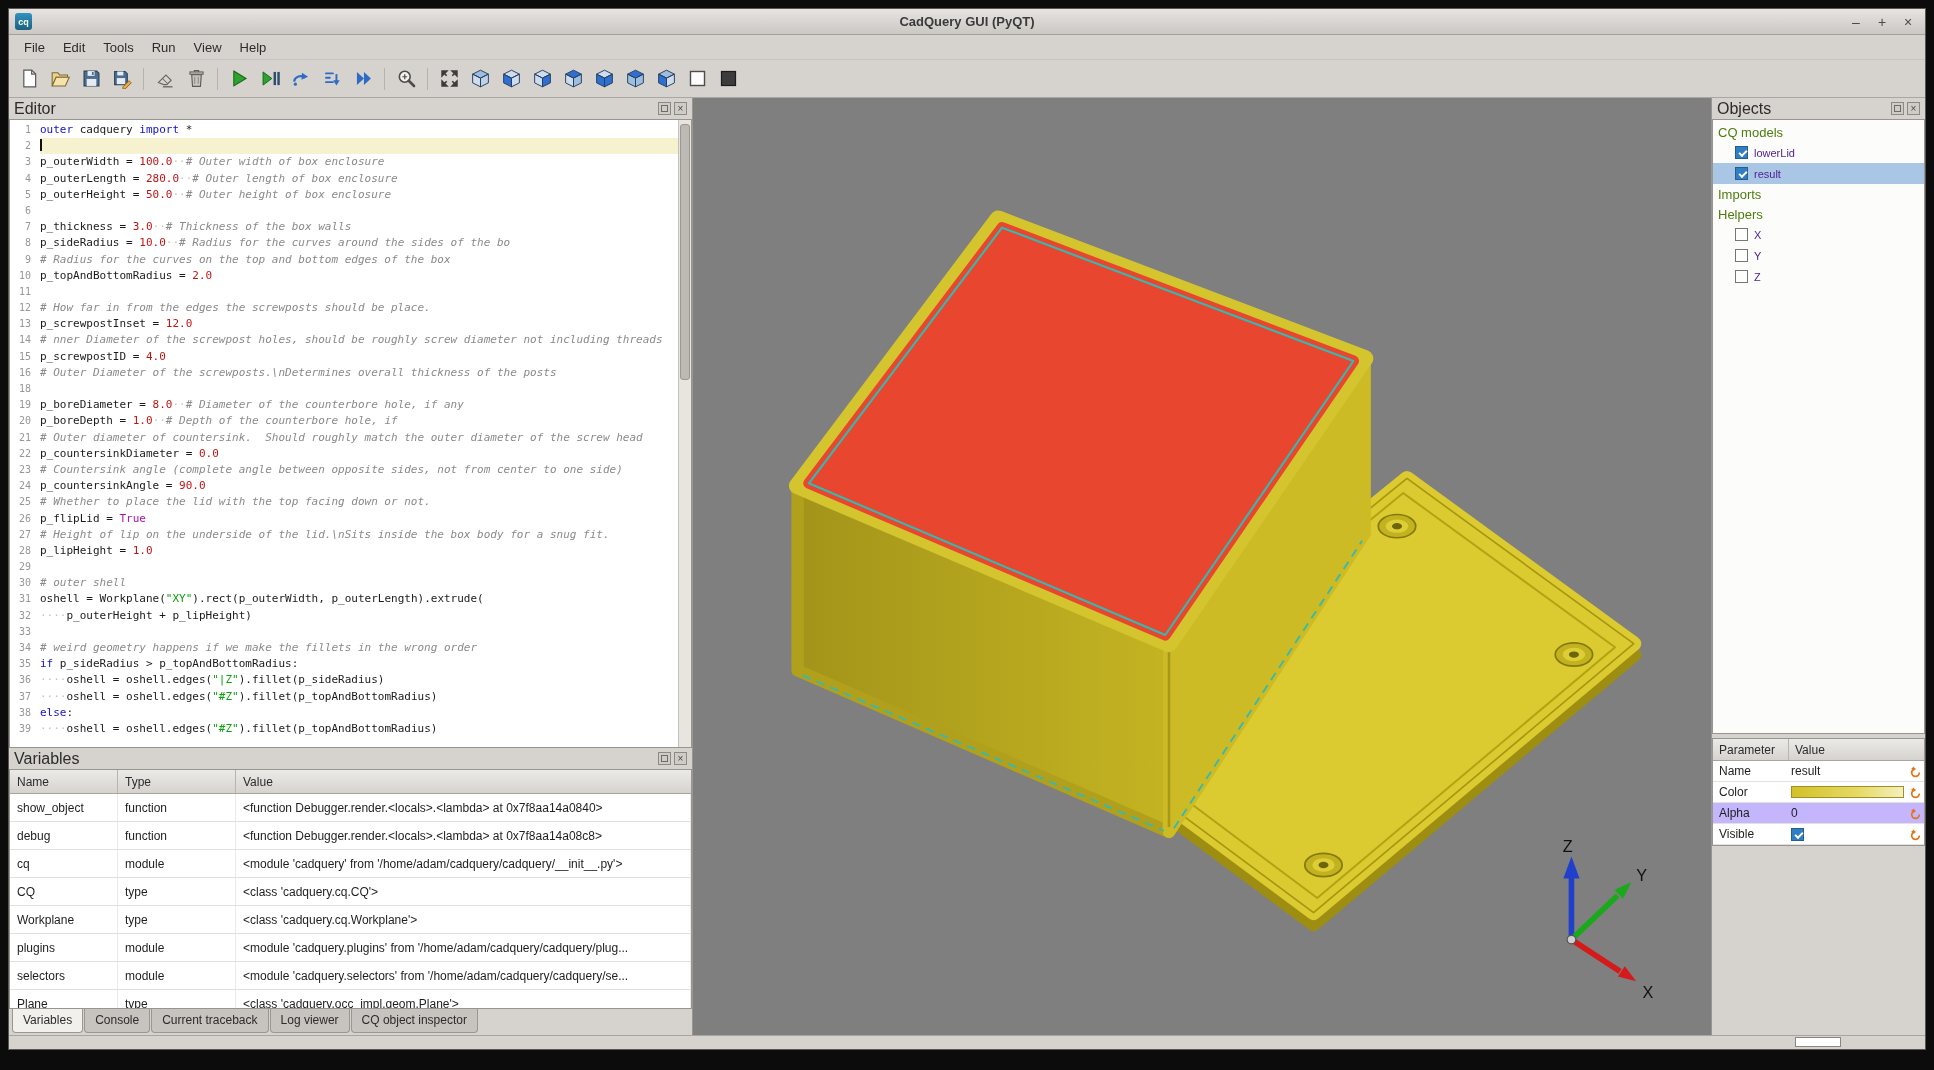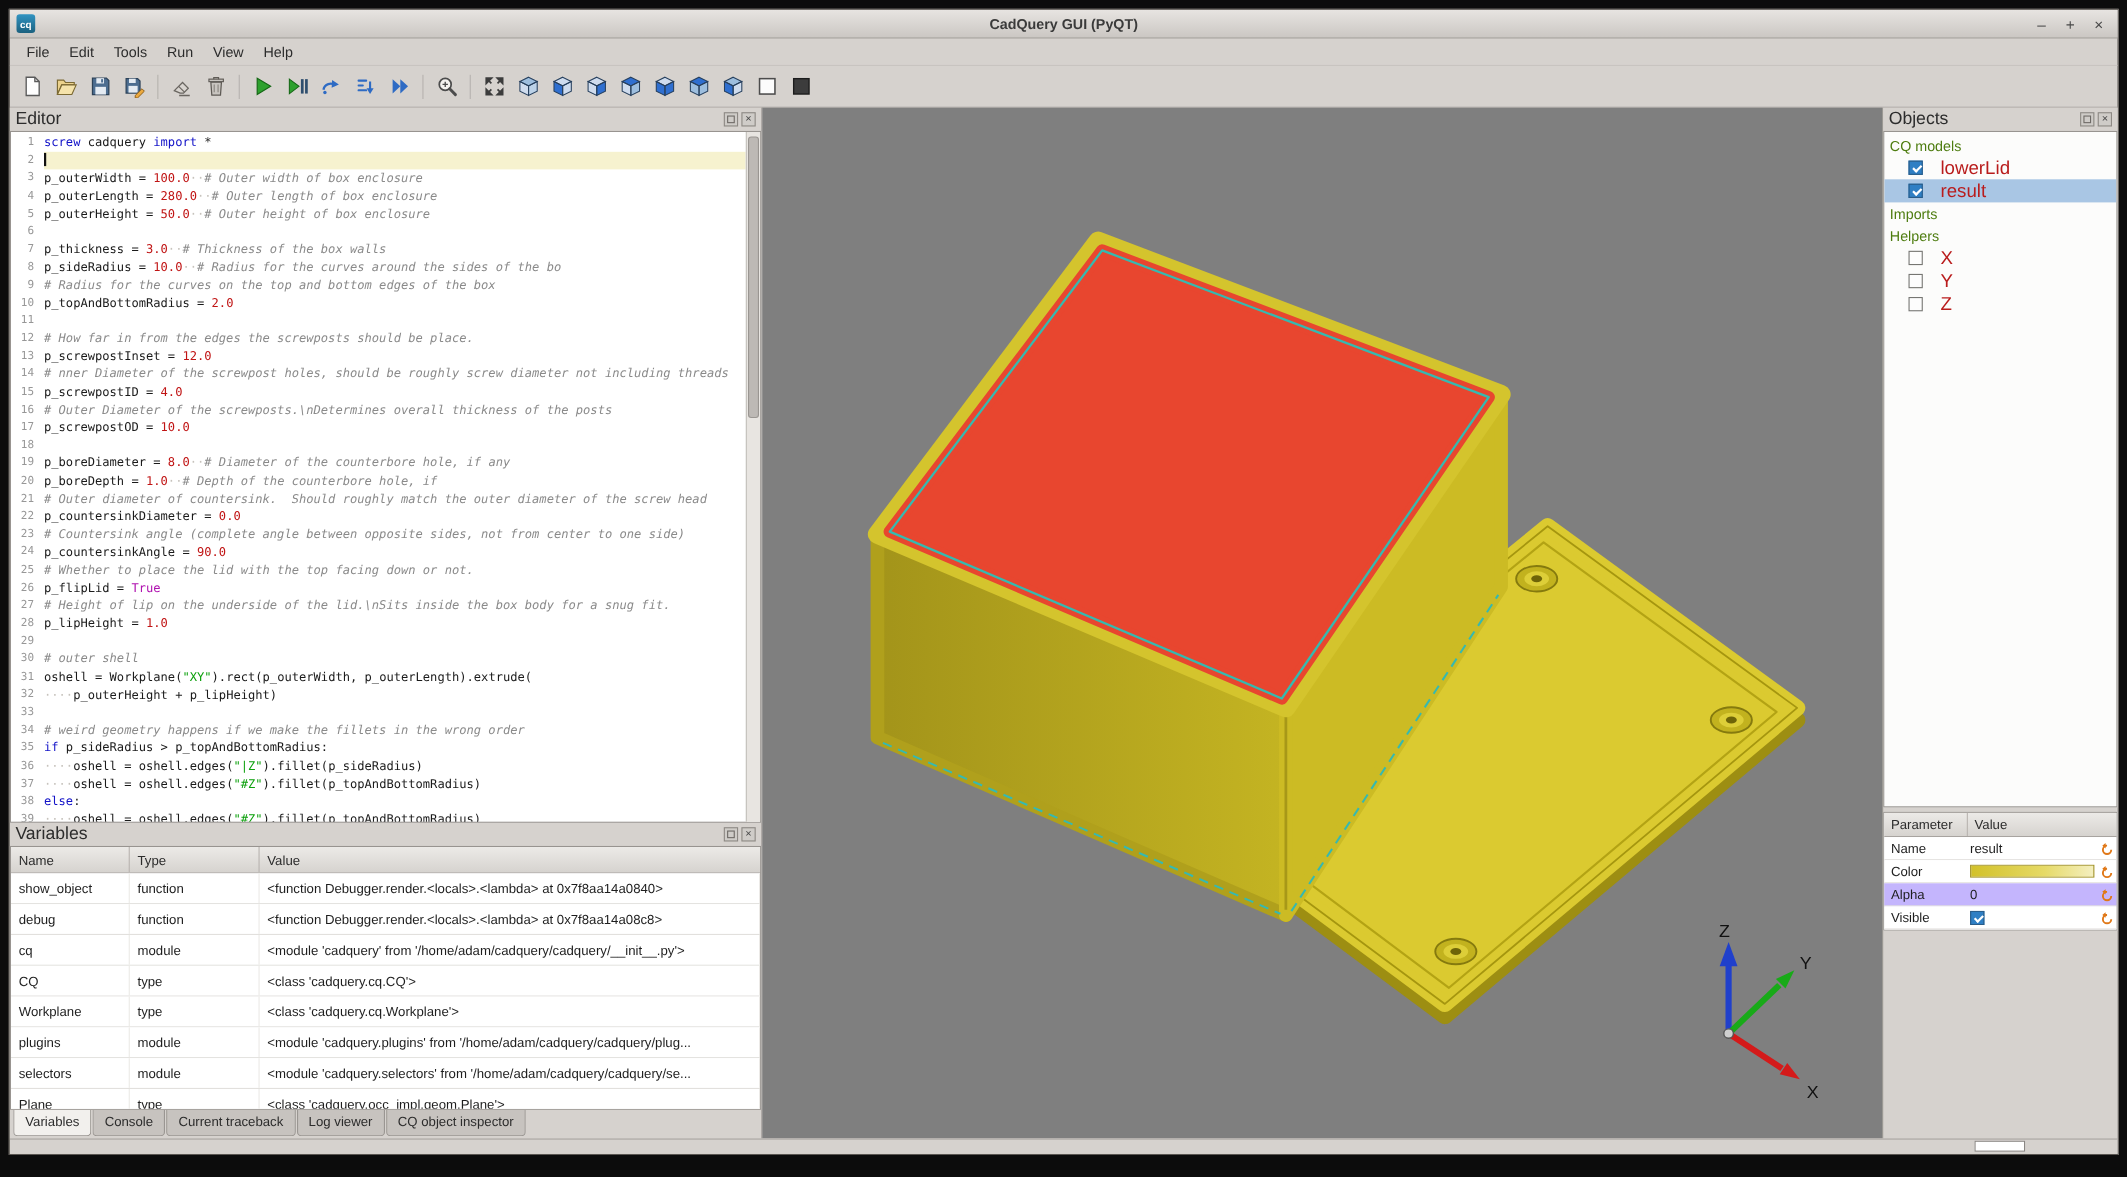--- a/index.html
+++ b/index.html
@@ -48,21 +48,21 @@
 .vc{font-size:12px;color:#1e1e1e;display:flex;align-items:center;padding-left:7px;border-right:1px solid #eceae7;white-space:nowrap;overflow:hidden}
 .tabs{height:26px;flex:none;display:flex;align-items:flex-start;padding-left:3px;background:#d6d2ce}
 .tab{font-size:12px;color:#2c2c2c;padding:4px 10px 5px;background:#c7c3bf;border:1px solid #9a9692;border-top:none;border-radius:0 0 4px 4px;margin-right:1px;white-space:nowrap}
 .tab.active{background:#f2f0ed}
 .viewport{flex:1;background:#7f7f7f;position:relative;min-width:0}
 .viewport svg{position:absolute;left:0;top:0;width:100%;height:100%}
 svg text{font-family:"Liberation Sans",sans-serif}
 .rightdock{width:214px;flex:none;border-left:1px solid #9a9692;display:flex;flex-direction:column;background:#d6d2ce;min-height:0}
 .objtree{height:615px;flex:none;background:#fcfcfb;border:1px solid #989490;overflow:hidden;padding-top:2px}
 .tgrp{height:20px;display:flex;align-items:center;padding-left:5px;font-size:13px;color:#4d7c0f}
-.titem{height:21px;display:flex;align-items:center;padding-left:22px;gap:16px;font-size:17px;color:#b91c1c}
+.titem{height:21px;display:flex;align-items:center;padding-left:22px;gap:6px;font-size:11px;color:#4c1d95}
 .titem.sel{background:#a9c6e4}
 .cb{width:13px;height:13px;border:1px solid #767672;background:#fdfdfd;flex:none;position:relative}
 .cb.on{background:#2f7fc4;border-color:#2a5c88}
 .cb.on::after{content:"";position:absolute;left:2.5px;top:3px;width:6px;height:3px;border-left:2px solid #fff;border-bottom:2px solid #fff;transform:rotate(-45deg)}
 .propwrap{margin-top:4px;background:#fff;border:1px solid #989490;flex:none}
 .prophead{display:flex;height:22px;background:linear-gradient(#eceae7,#d6d3cf);border-bottom:1px solid #a8a4a0}
 .phc{font-size:12px;display:flex;align-items:center;padding-left:6px;border-right:1px solid #b8b4b0;color:#2c2c2c}
 .phc.p0{width: 76px;flex:none}.phc.p1{flex:1;border-right:none}
 .prow{display:flex;height:21px;align-items:center;border-bottom:1px solid #e4e2df;background:#fff}
 .prow.sel{background:#c4b5fd}
@@ -311,37 +311,36 @@
       <div class="leftdock">
         <div class="phead">
           <span class="ptitle">Editor</span>
           <span class="pbtns">
             <span class="pbtn float"></span>
             <span class="pbtn">×</span>
           </span>
         </div>
         <div class="editorbody">
           <div class="code" id="code-area">
-              <div class="cl"><span class="ln">1</span><span class="lc"><span class="tk-kw">screw</span><span class="tk-pl"> cadquery </span><span class="tk-kw">import</span><span class="tk-pl"> *</span></span></div>
+              <div class="cl"><span class="ln">1</span><span class="lc"><span class="tk-kw">outer</span><span class="tk-pl"> cadquery </span><span class="tk-kw">import</span><span class="tk-pl"> *</span></span></div>
               <div class="cl cur"><span class="ln">2</span><span class="lc"><span class="caret"></span></span></div>
               <div class="cl"><span class="ln">3</span><span class="lc"><span class="tk-pl">p_outerWidth = </span><span class="tk-num">100.0</span><span class="tk-ws">··</span><span class="tk-cm"># Outer width of box enclosure</span></span></div>
               <div class="cl"><span class="ln">4</span><span class="lc"><span class="tk-pl">p_outerLength = </span><span class="tk-num">280.0</span><span class="tk-ws">··</span><span class="tk-cm"># Outer length of box enclosure</span></span></div>
               <div class="cl"><span class="ln">5</span><span class="lc"><span class="tk-pl">p_outerHeight = </span><span class="tk-num">50.0</span><span class="tk-ws">··</span><span class="tk-cm"># Outer height of box enclosure</span></span></div>
               <div class="cl"><span class="ln">6</span><span class="lc"></span></div>
               <div class="cl"><span class="ln">7</span><span class="lc"><span class="tk-pl">p_thickness = </span><span class="tk-num">3.0</span><span class="tk-ws">··</span><span class="tk-cm"># Thickness of the box walls</span></span></div>
               <div class="cl"><span class="ln">8</span><span class="lc"><span class="tk-pl">p_sideRadius = </span><span class="tk-num">10.0</span><span class="tk-ws">··</span><span class="tk-cm"># Radius for the curves around the sides of the bo</span></span></div>
               <div class="cl"><span class="ln">9</span><span class="lc"><span class="tk-cm"># Radius for the curves on the top and bottom edges of the box</span></span></div>
               <div class="cl"><span class="ln">10</span><span class="lc"><span class="tk-pl">p_topAndBottomRadius = </span><span class="tk-num">2.0</span></span></div>
               <div class="cl"><span class="ln">11</span><span class="lc"></span></div>
               <div class="cl"><span class="ln">12</span><span class="lc"><span class="tk-cm"># How far in from the edges the screwposts should be place.</span></span></div>
               <div class="cl"><span class="ln">13</span><span class="lc"><span class="tk-pl">p_screwpostInset = </span><span class="tk-num">12.0</span></span></div>
               <div class="cl"><span class="ln">14</span><span class="lc"><span class="tk-cm"># nner Diameter of the screwpost holes, should be roughly screw diameter not including threads</span></span></div>
               <div class="cl"><span class="ln">15</span><span class="lc"><span class="tk-pl">p_screwpostID = </span><span class="tk-num">4.0</span></span></div>
               <div class="cl"><span class="ln">16</span><span class="lc"><span class="tk-cm"># Outer Diameter of the screwposts.\nDetermines overall thickness of the posts</span></span></div>
-              <div class="cl"><span class="ln">17</span><span class="lc"><span class="tk-pl">p_screwpostOD = </span><span class="tk-num">10.0</span></span></div>
               <div class="cl"><span class="ln">18</span><span class="lc"></span></div>
               <div class="cl"><span class="ln">19</span><span class="lc"><span class="tk-pl">p_boreDiameter = </span><span class="tk-num">8.0</span><span class="tk-ws">··</span><span class="tk-cm"># Diameter of the counterbore hole, if any</span></span></div>
               <div class="cl"><span class="ln">20</span><span class="lc"><span class="tk-pl">p_boreDepth = </span><span class="tk-num">1.0</span><span class="tk-ws">··</span><span class="tk-cm"># Depth of the counterbore hole, if</span></span></div>
               <div class="cl"><span class="ln">21</span><span class="lc"><span class="tk-cm"># Outer diameter of countersink.  Should roughly match the outer diameter of the screw head</span></span></div>
               <div class="cl"><span class="ln">22</span><span class="lc"><span class="tk-pl">p_countersinkDiameter = </span><span class="tk-num">0.0</span></span></div>
               <div class="cl"><span class="ln">23</span><span class="lc"><span class="tk-cm"># Countersink angle (complete angle between opposite sides, not from center to one side)</span></span></div>
               <div class="cl"><span class="ln">24</span><span class="lc"><span class="tk-pl">p_countersinkAngle = </span><span class="tk-num">90.0</span></span></div>
               <div class="cl"><span class="ln">25</span><span class="lc"><span class="tk-cm"># Whether to place the lid with the top facing down or not.</span></span></div>
               <div class="cl"><span class="ln">26</span><span class="lc"><span class="tk-pl">p_flipLid = </span><span class="tk-bool">True</span></span></div>
               <div class="cl"><span class="ln">27</span><span class="lc"><span class="tk-cm"># Height of lip on the underside of the lid.\nSits inside the box body for a snug fit.</span></span></div>

